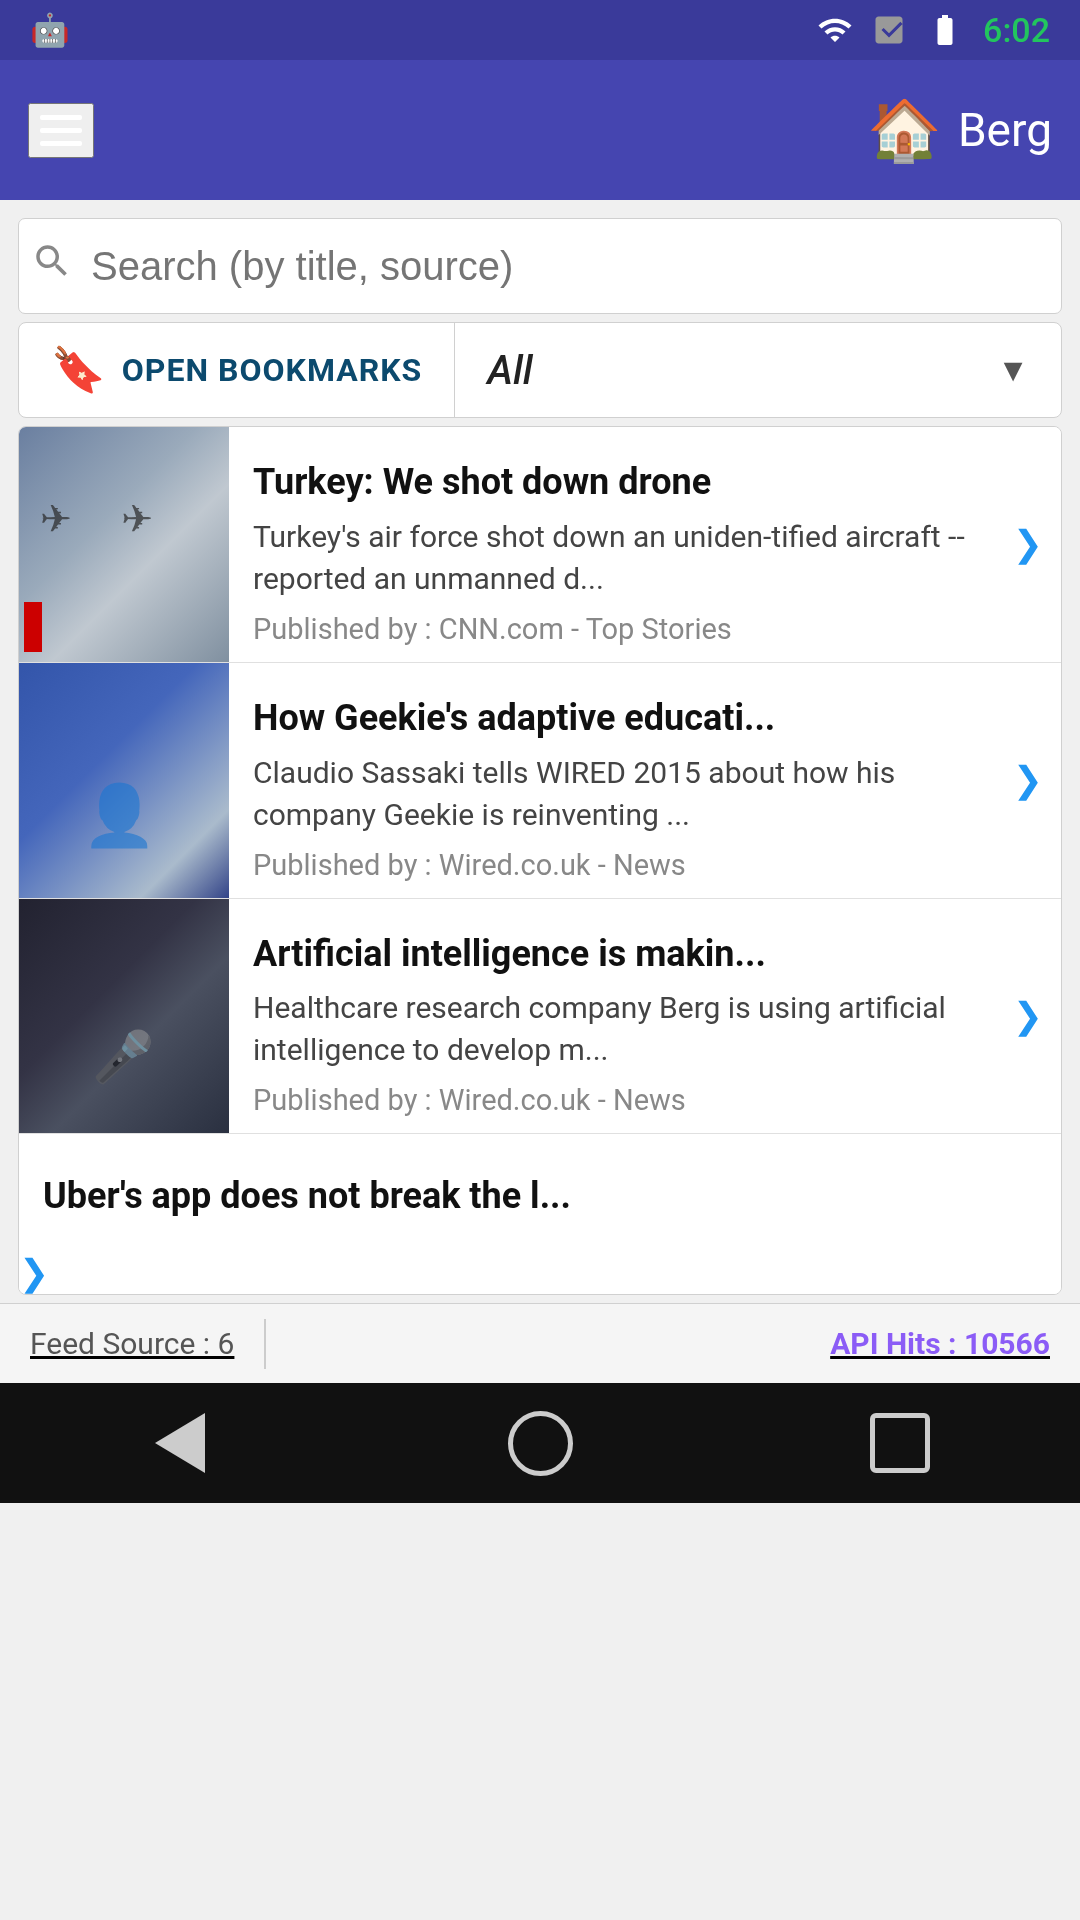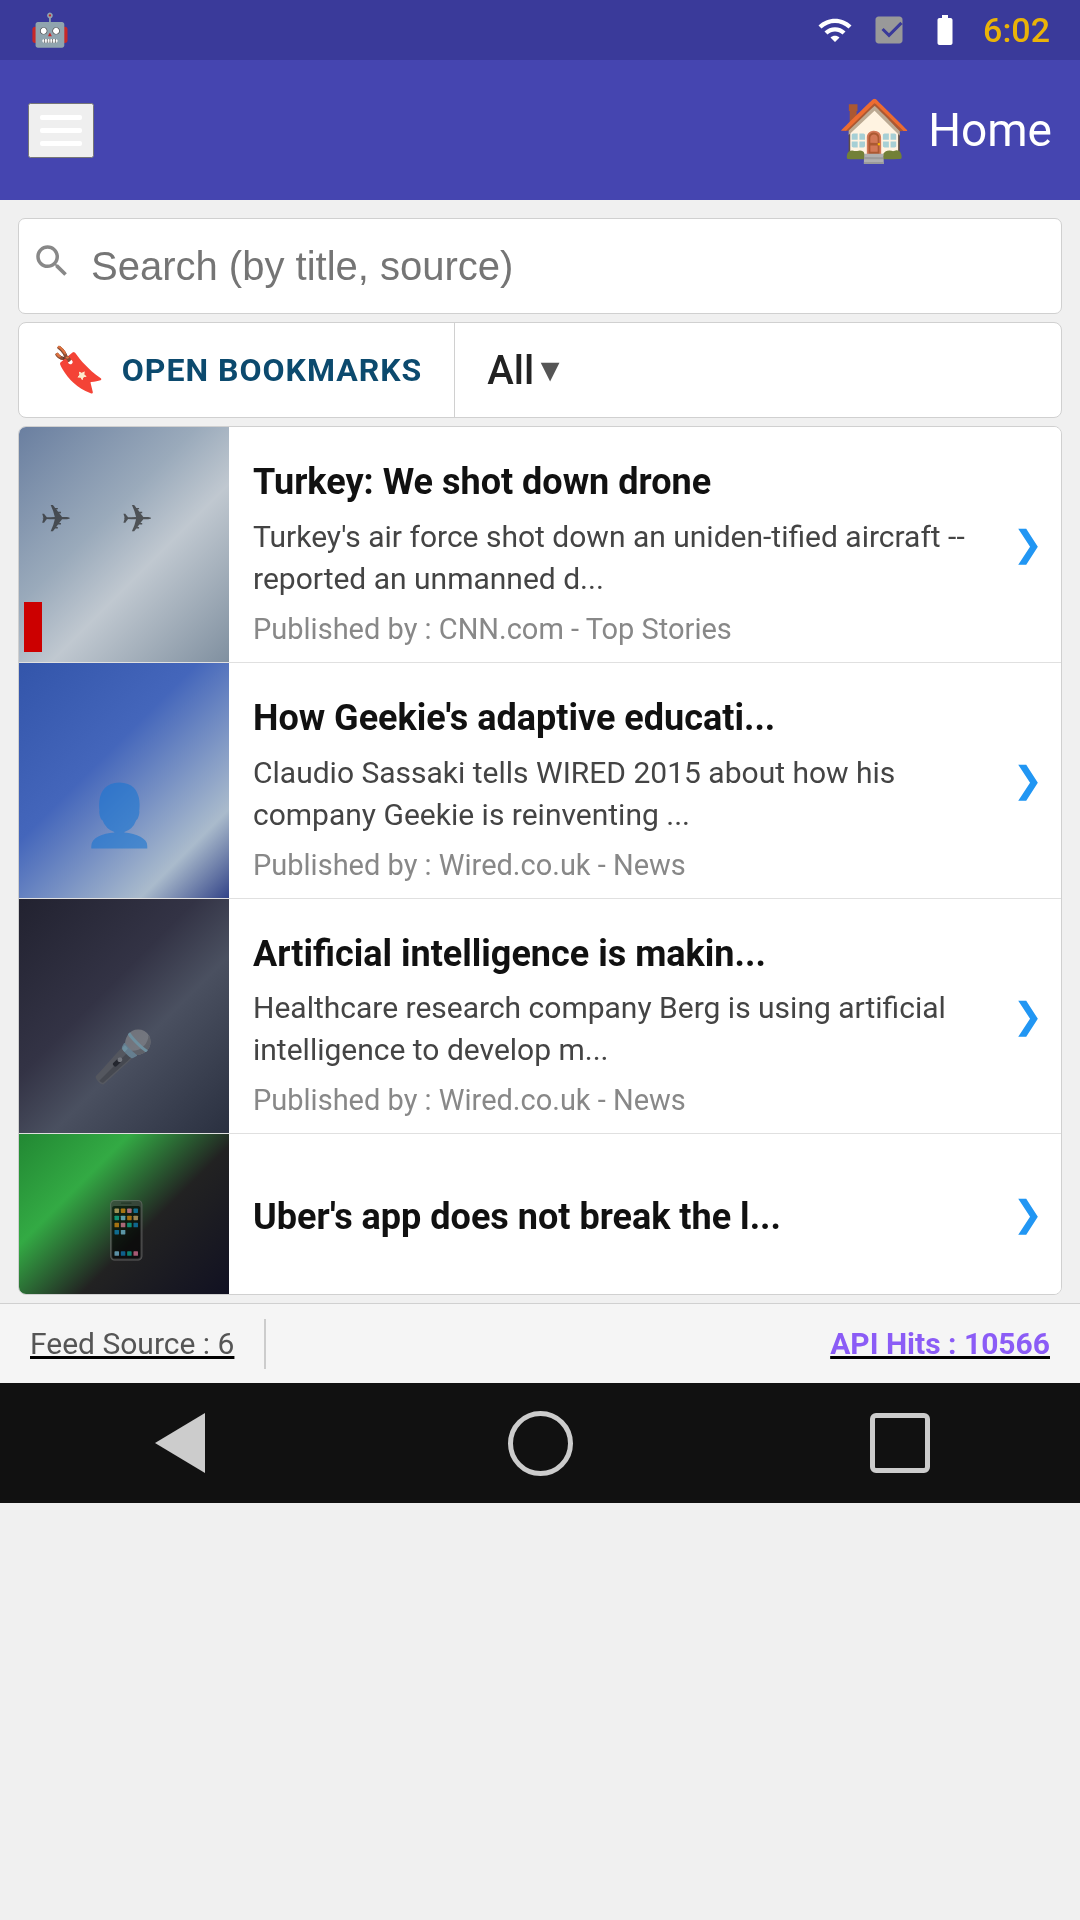--- a/index.html
+++ b/index.html
@@ -22,21 +22,21 @@
       justify-content: flex-end;
       padding: 0 30px;
       gap: 18px;
     }
     .status-bar .robot-icon {
       margin-right: auto;
       font-size: 32px;
       color: white;
     }
     .status-time {
-      color: #eab308;
+      color: #22c55e;
       font-size: 34px;
       font-weight: 500;
     }
 
     
     .app-bar {
       background: #4545b0;
       height: 140px;
       display: flex;
       align-items: center;
@@ -135,23 +135,25 @@
     }
     .bookmarks-label {
       color: #0c4a6e;
       font-size: 32px;
       font-weight: 700;
       letter-spacing: 1px;
     }
     .filter-dropdown {
       display: flex;
       align-items: center;
+      justify-content: space-between;
       padding: 0 32px;
       flex: 1;
       cursor: pointer;
+      font-style: italic;
     }
     .filter-label {
       font-size: 40px;
       font-weight: 500;
       color: #222;
     }
     .dropdown-arrow {
       color: #555;
       font-size: 32px;
     }
@@ -390,21 +392,21 @@
 </div>
 
 <div class="app-bar">
   <button class="hamburger-btn" aria-label="Open menu">
     <span></span>
       <span></span>
       <span></span>
   </button>
   <div class="home-area">
     <span class="home-icon">🏠</span>
-    <span class="home-label">Home</span>
+    <span class="home-label">Berg</span>
   </div>
 </div>
 
 <div class="search-container">
   <span class="search-icon-wrap">
     <svg width="42" height="42" viewBox="0 0 24 24" fill="#888">
       <path d="M15.5 14h-.79l-.28-.27C15.41 12.59 16 11.11 16 9.5 16 5.91 13.09 3 9.5 3S3 5.91 3 9.5 5.91 16 9.5 16c1.61 0 3.09-.59 4.23-1.57l.27.28v.79l5 4.99L20.49 19l-4.99-5zm-6 0C7.01 14 5 11.99 5 9.5S7.01 5 9.5 5 14 7.01 14 9.5 11.99 14 9.5 14z"></path>
     </svg>
   </span>
   <input class="search-input" type="text" placeholder="Search (by title, source)" style="">
@@ -448,21 +450,21 @@
   <div class="news-item">
     <div class="news-thumbnail thumb-3"></div>
     <div class="news-content">
       <div class="news-title">Artificial intelligence is makin...</div>
       <div class="news-excerpt">Healthcare research company Berg is using artificial intelligence to develop m...</div>
       <div class="news-source">Published by : Wired.co.uk - News</div>
     </div>
     <div class="news-arrow">❯</div>
   </div>
 
-  <div class="news-item" style="min-height: 160px; overflow: hidden; max-height: 180px;">
+  <div class="news-item" style="min-height: 160px; overflow: hidden; max-height: 180px; flex-direction: column;">
     <div class="news-thumbnail thumb-4"></div>
     <div class="news-content">
       <div class="news-title">Uber's app does not break the l...</div>
     </div>
     <div class="news-arrow">❯</div>
   </div>
 
 </div>
 
 <div class="footer-bar" style="margin: 8px 0 0 0; padding: 0 30px; text-decoration: underline;">

